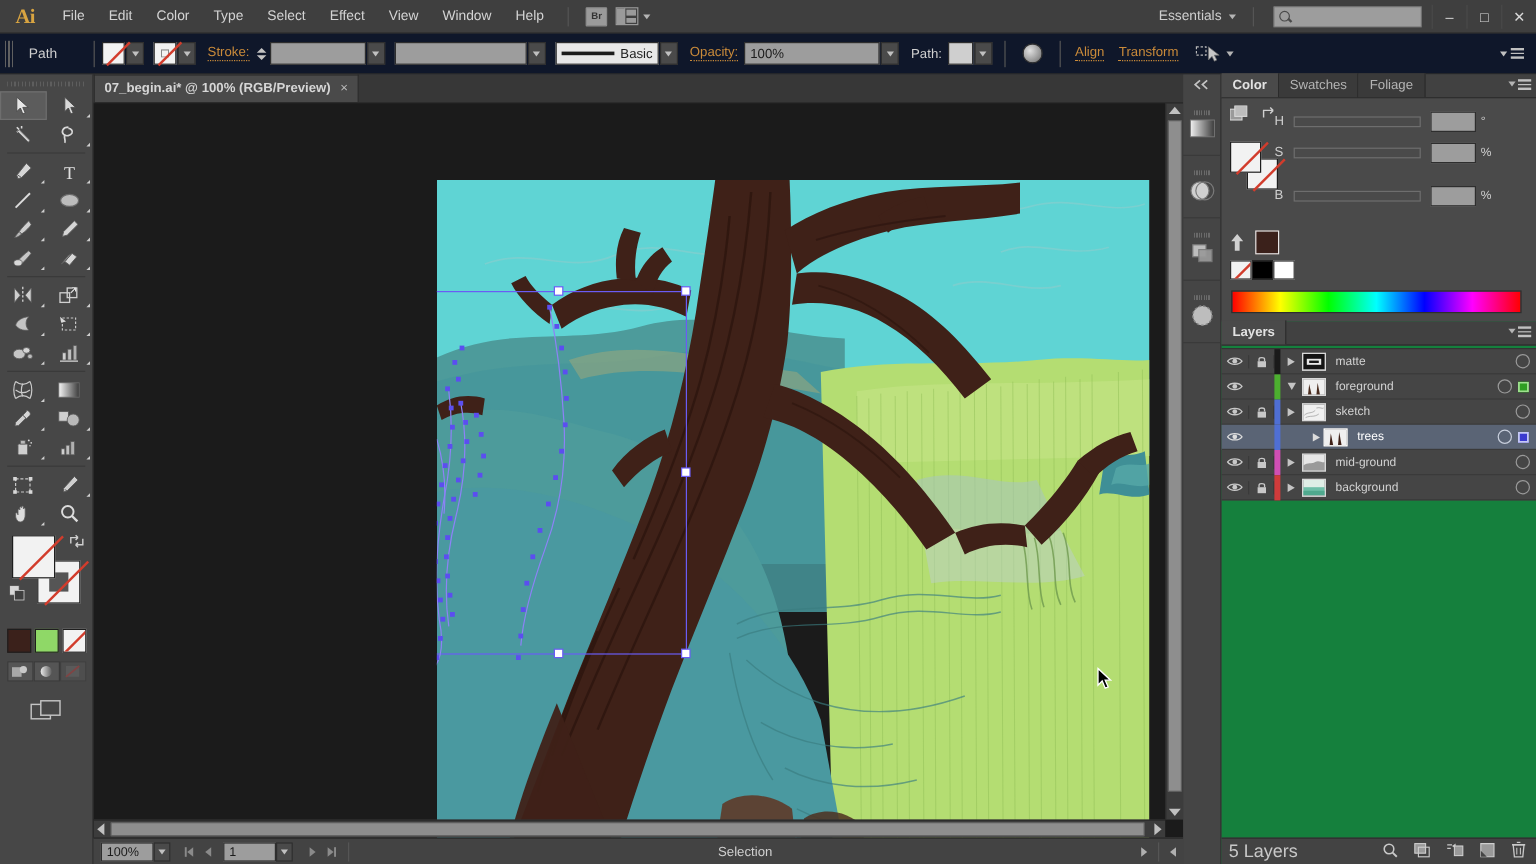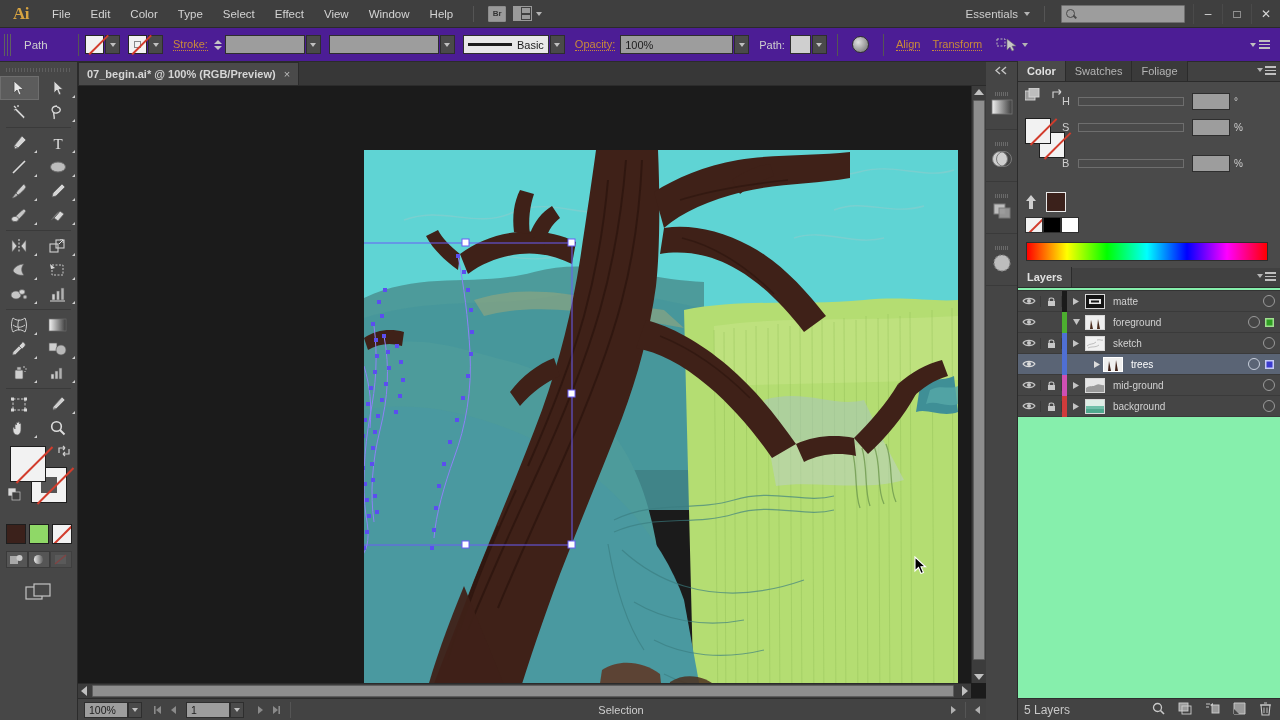--- a/index.html
+++ b/index.html
@@ -34,21 +34,21 @@
     border-radius:1px; margin-left:10px; display:flex; align-items:center; padding-left:4px; }
   .mag { width:9px;height:9px;border:1.5px solid #4a4a4a;border-radius:50%; position:relative; }
   .mag:after { content:''; position:absolute; width:4px;height:1.5px;background:#4a4a4a;
     right:-3px; bottom:0px; transform:rotate(45deg); }
   #wincontrols { display:flex; margin-left:8px; }
   .wc { width:29px; height:20px; display:flex; align-items:center; justify-content:center;
     color:#d8d8d8; font-size:12px; border-left:1px solid #4a4a4a; }
 
   
   #controlbar { position:absolute; left:0; top:28px; width:1280px; height:34px;
-    background:#4c1d95; border-bottom:1px solid #2b2b2b; display:flex; align-items:center; }
+    background:#0f172a; border-bottom:1px solid #2b2b2b; display:flex; align-items:center; }
   .grip { width:8px; height:22px; margin:0 4px 0 4px;
     background:repeating-linear-gradient(to right,#606060 0 1px,transparent 1px 3px); }
   #path-label { width:56px; padding-left:8px; color:#cfcfcf; font-size:11.5px; }
   .cb-sep { width:1px; height:22px; background:#555; margin:0 6px; }
   .sw-none { width:19px;height:19px;background:#f2f2f2;border:1px solid #262626; position:relative; }
   .sw-none:after { content:''; position:absolute; left:-1px; top:8px; width:27px; height:1.6px;
     background:#d23c2c; transform:rotate(-45deg); transform-origin:center; }
   .sw-stroke { width:19px;height:19px;background:#f2f2f2;border:1px solid #262626; position:relative;
     display:flex; align-items:center; justify-content:center;}
   .sw-stroke i { width:11px;height:11px;border:2.5px solid #f2f2f2; background:#f2f2f2;
@@ -177,38 +177,38 @@
     background:#d23c2c; transform:rotate(-45deg); }
   #cp-stroke { position:absolute; left:21px; top:50px; width:26px;height:26px; background:#f2f2f2;
     border:1px solid #1e1e1e; }
   #cp-stroke:after { content:''; position:absolute; left:-1px; top:12px; width:37px;height:1.8px;
     background:#d23c2c; transform:rotate(-45deg); }
   #cp-last { position:absolute; left:28px; top:110px; width:20px;height:20px;
     border:1.5px solid #e8e8e8; }
   #cp-nonebar { position:absolute; left:7px; top:135px; display:flex; }
   #cp-nonebar i { width:18px;height:16px; border:1px solid #2e2e2e; }
 
-  #layerspanel { position:absolute; left:0; top:206px; width:262px; height:452px; background:#86efac; }
+  #layerspanel { position:absolute; left:0; top:206px; width:262px; height:452px; background:#15803d; }
   #layerlist { background:#454545; margin-top:2px; border-top:1px solid #333; }
   .lrow { height:21px; display:flex; align-items:center; border-bottom:1px solid #3a3a3a;
     font-size:10px; color:#d2d2d2; position:relative; }
   .lrow.selected { background:#5a6475; }
   .lcell-eye { width:22px; display:flex; align-items:center; justify-content:center; }
   .lcell-lock { width:22px; display:flex; align-items:center; justify-content:center;
     border-left:1px solid #3a3a3a; border-right:1px solid #3a3a3a; }
   .lcolorbar { width:5px; height:21px; }
   .lcell-tri { width:18px; display:flex; align-items:center; justify-content:center; }
   .lthumb { width:20px;height:15px; border:1px solid #d8d8d8; background:#9b9b9b; overflow:hidden; }
   .lname { flex:1; padding-left:8px; }
   .ltarget { width:12px;height:12px; border:1.5px solid #9a9a9a; border-radius:50%;
     margin-right:5px; }
   .lsel-sq { width:9px;height:9px; margin-right:6px; }
   #layerfooter { position:absolute; left:0; bottom:0; width:262px; height:22px; background:#434343;
     border-top:1px solid #2e2e2e; display:flex; align-items:center; }
-  #layercount { padding-left:6px; color:#c8c8c8; font-size:12px; }
+  #layercount { padding-left:6px; color:#c8c8c8; font-size:15px; }
   .lf-icons { display:flex; gap:13px; margin-left:auto; margin-right:8px; align-items:center; }
 
   
   #selection { position:absolute; pointer-events:none; }
   .anchor { fill:#5b4ef0; }
   .handle-sq { fill:#ffffff; stroke:#6a5cf5; stroke-width:1; }
   #cursor { position:absolute; left:836px; top:470px; }
 </style>
 </head>
 <body>

